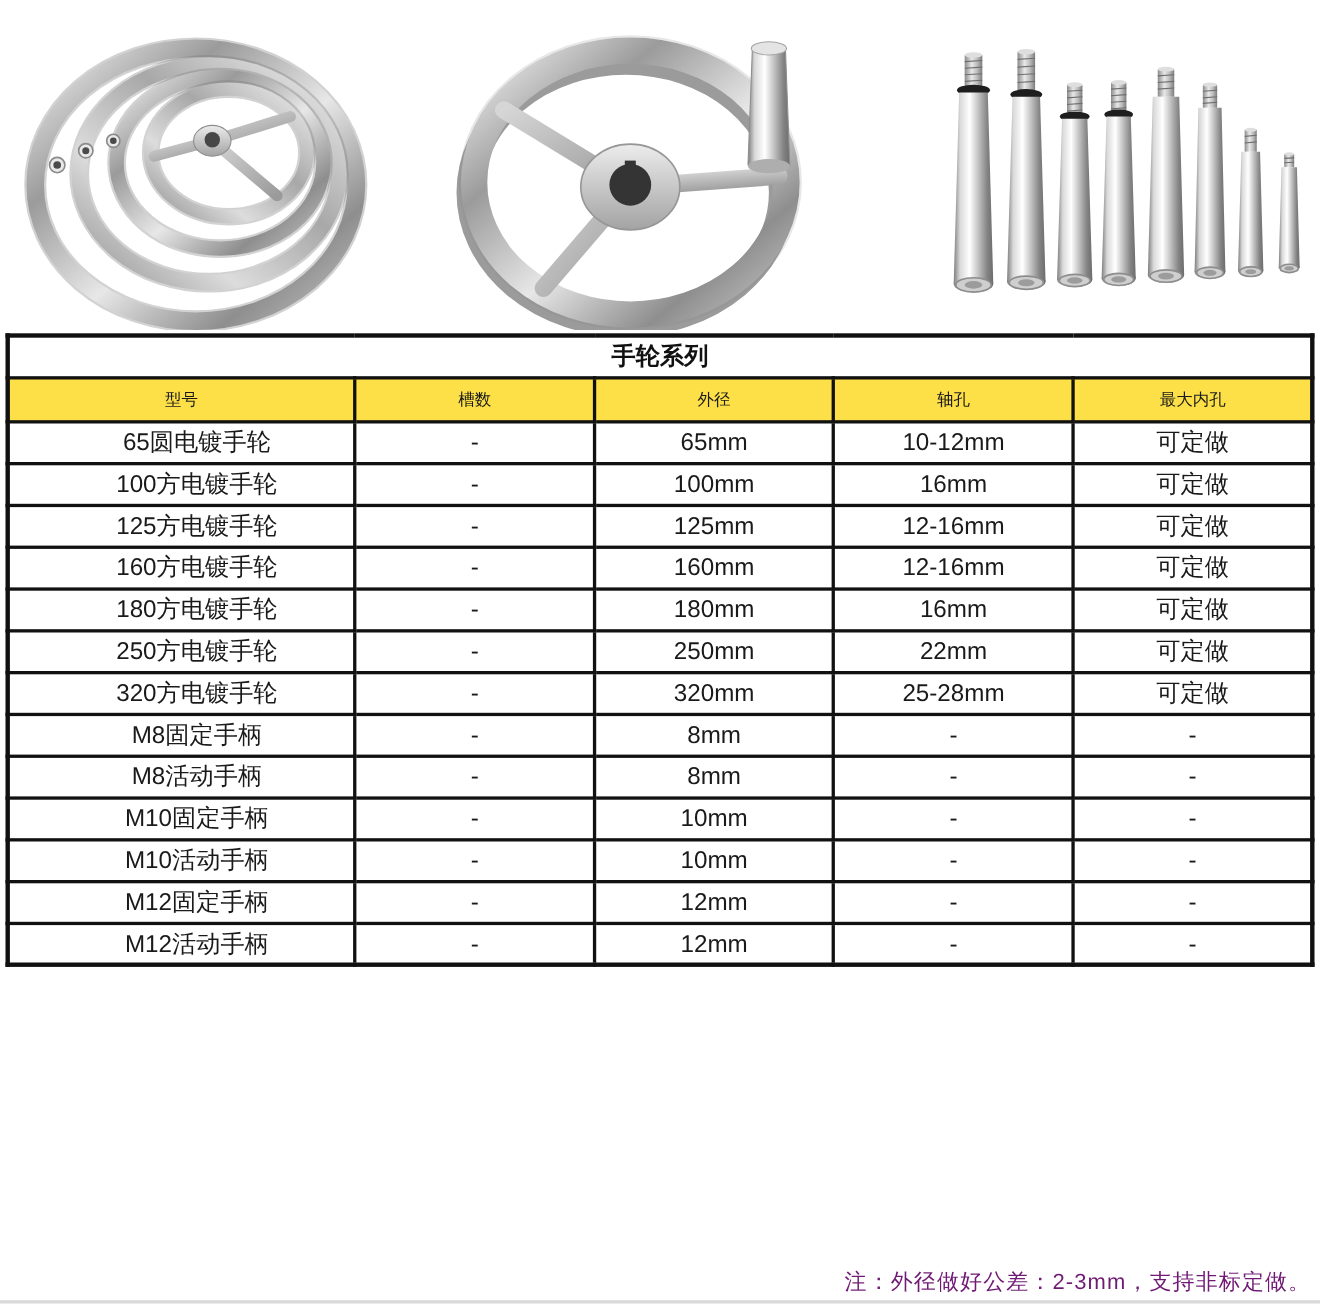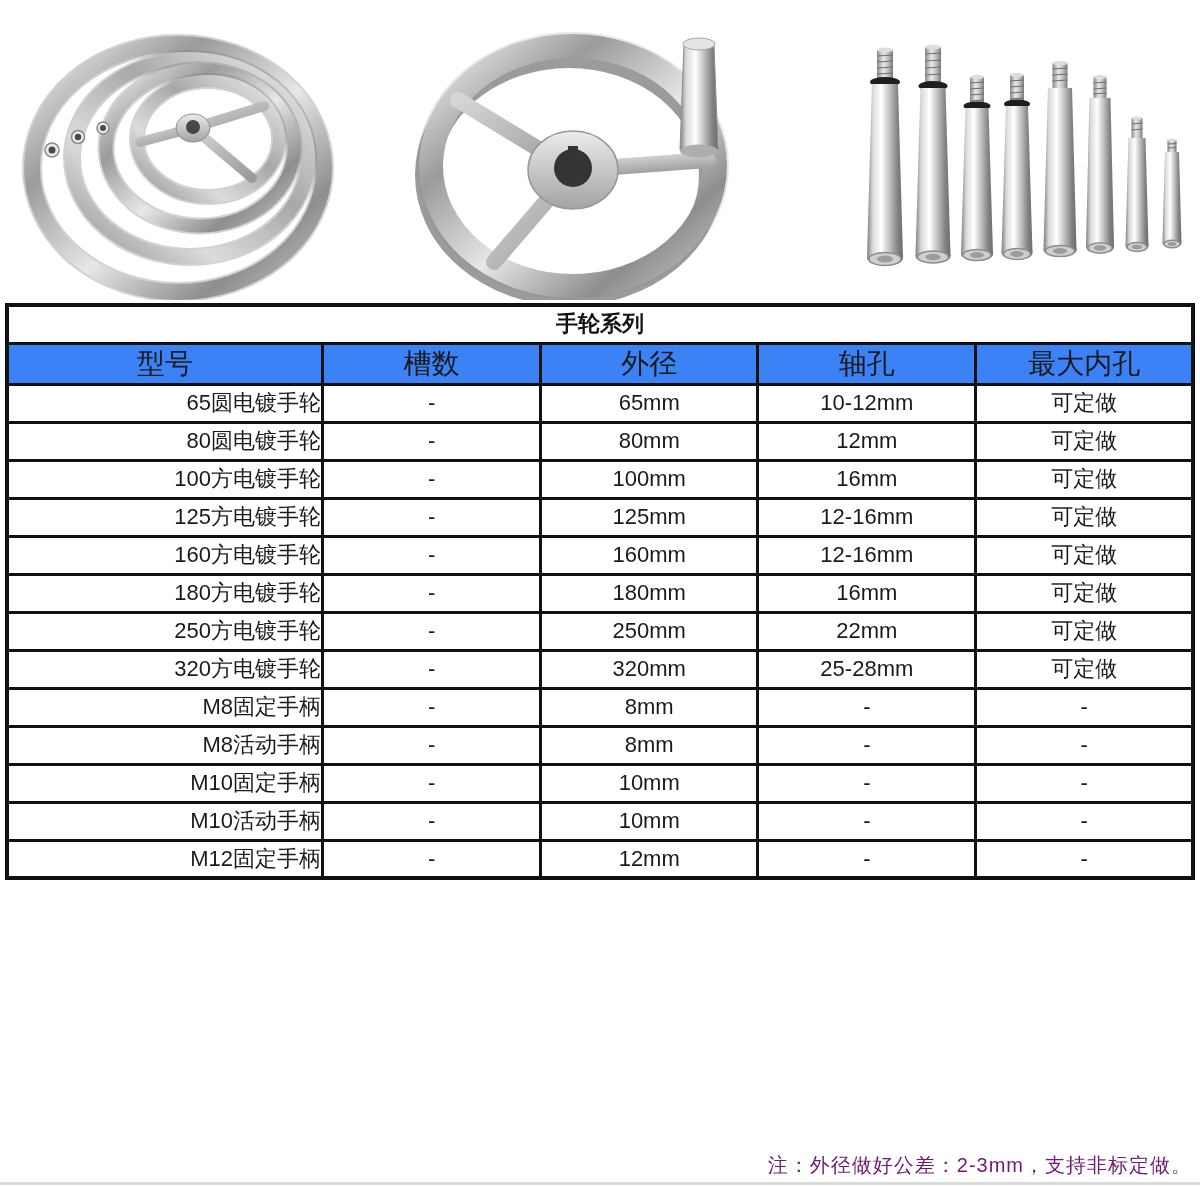--- a/index.html
+++ b/index.html
@@ -36,35 +36,35 @@
     background: #b9b9b9;
     text-align: center;
     vertical-align: middle;
     font-size: 27px;
     font-weight: bold;
     color: #111;
     border-bottom-width: 4px;
   }
   .spec-table th {
     height: 40px;
-    font-size: 28px;
+    font-size: 15px;
     font-weight: normal;
     text-align: center;
     vertical-align: middle;
-    background: #3b82f6;
+    background: #fde047;
   }
   .spec-table td {
     height: 38px;
     font-size: 22px;
     text-align: center;
     vertical-align: middle;
     background: #ffffff;
   }
   .spec-table td.model {
-    text-align: right;
+    text-align: center;
     padding-left: 28px;
   }
   .note {
     position: absolute;
     top: 1152px;
     right: 8px;
     font-size: 20px;
     letter-spacing: 1px;
     color: #701a75;
     white-space: nowrap;
@@ -313,27 +313,20 @@
     </thead>
     <tbody>
         <tr>
       <td class="model">65圆电镀手轮</td>
       <td>-</td>
       <td>65mm</td>
       <td>10-12mm</td>
       <td>可定做</td>
     </tr>
         <tr>
-      <td class="model">80圆电镀手轮</td>
-      <td>-</td>
-      <td>80mm</td>
-      <td>12mm</td>
-      <td>可定做</td>
-    </tr>
-        <tr>
       <td class="model">100方电镀手轮</td>
       <td>-</td>
       <td>100mm</td>
       <td>16mm</td>
       <td>可定做</td>
     </tr>
         <tr>
       <td class="model">125方电镀手轮</td>
       <td>-</td>
       <td>125mm</td>
@@ -396,19 +389,26 @@
       <td>-</td>
       <td>-</td>
     </tr>
         <tr>
       <td class="model">M12固定手柄</td>
       <td>-</td>
       <td>12mm</td>
       <td>-</td>
       <td>-</td>
     </tr>
+        <tr>
+      <td class="model">M12活动手柄</td>
+      <td>-</td>
+      <td>12mm</td>
+      <td>-</td>
+      <td>-</td>
+    </tr>
       </tbody>
   </table>
 
   <div class="note">注：外径做好公差：2-3mm，支持非标定做。</div>
 
   <div class="bottom-rule"></div>
 </div>
 
 </body></html>

